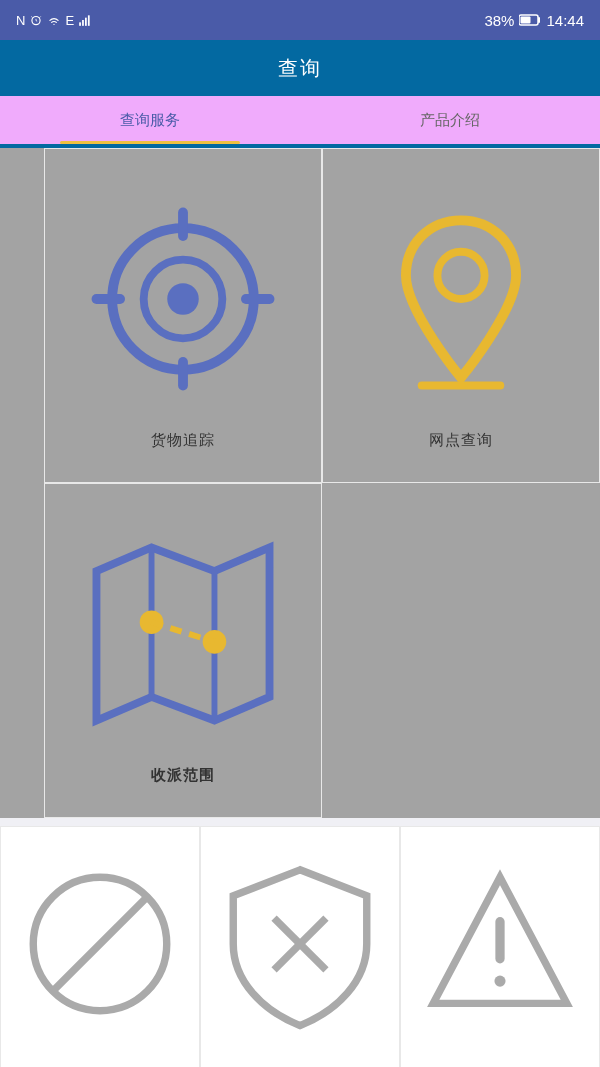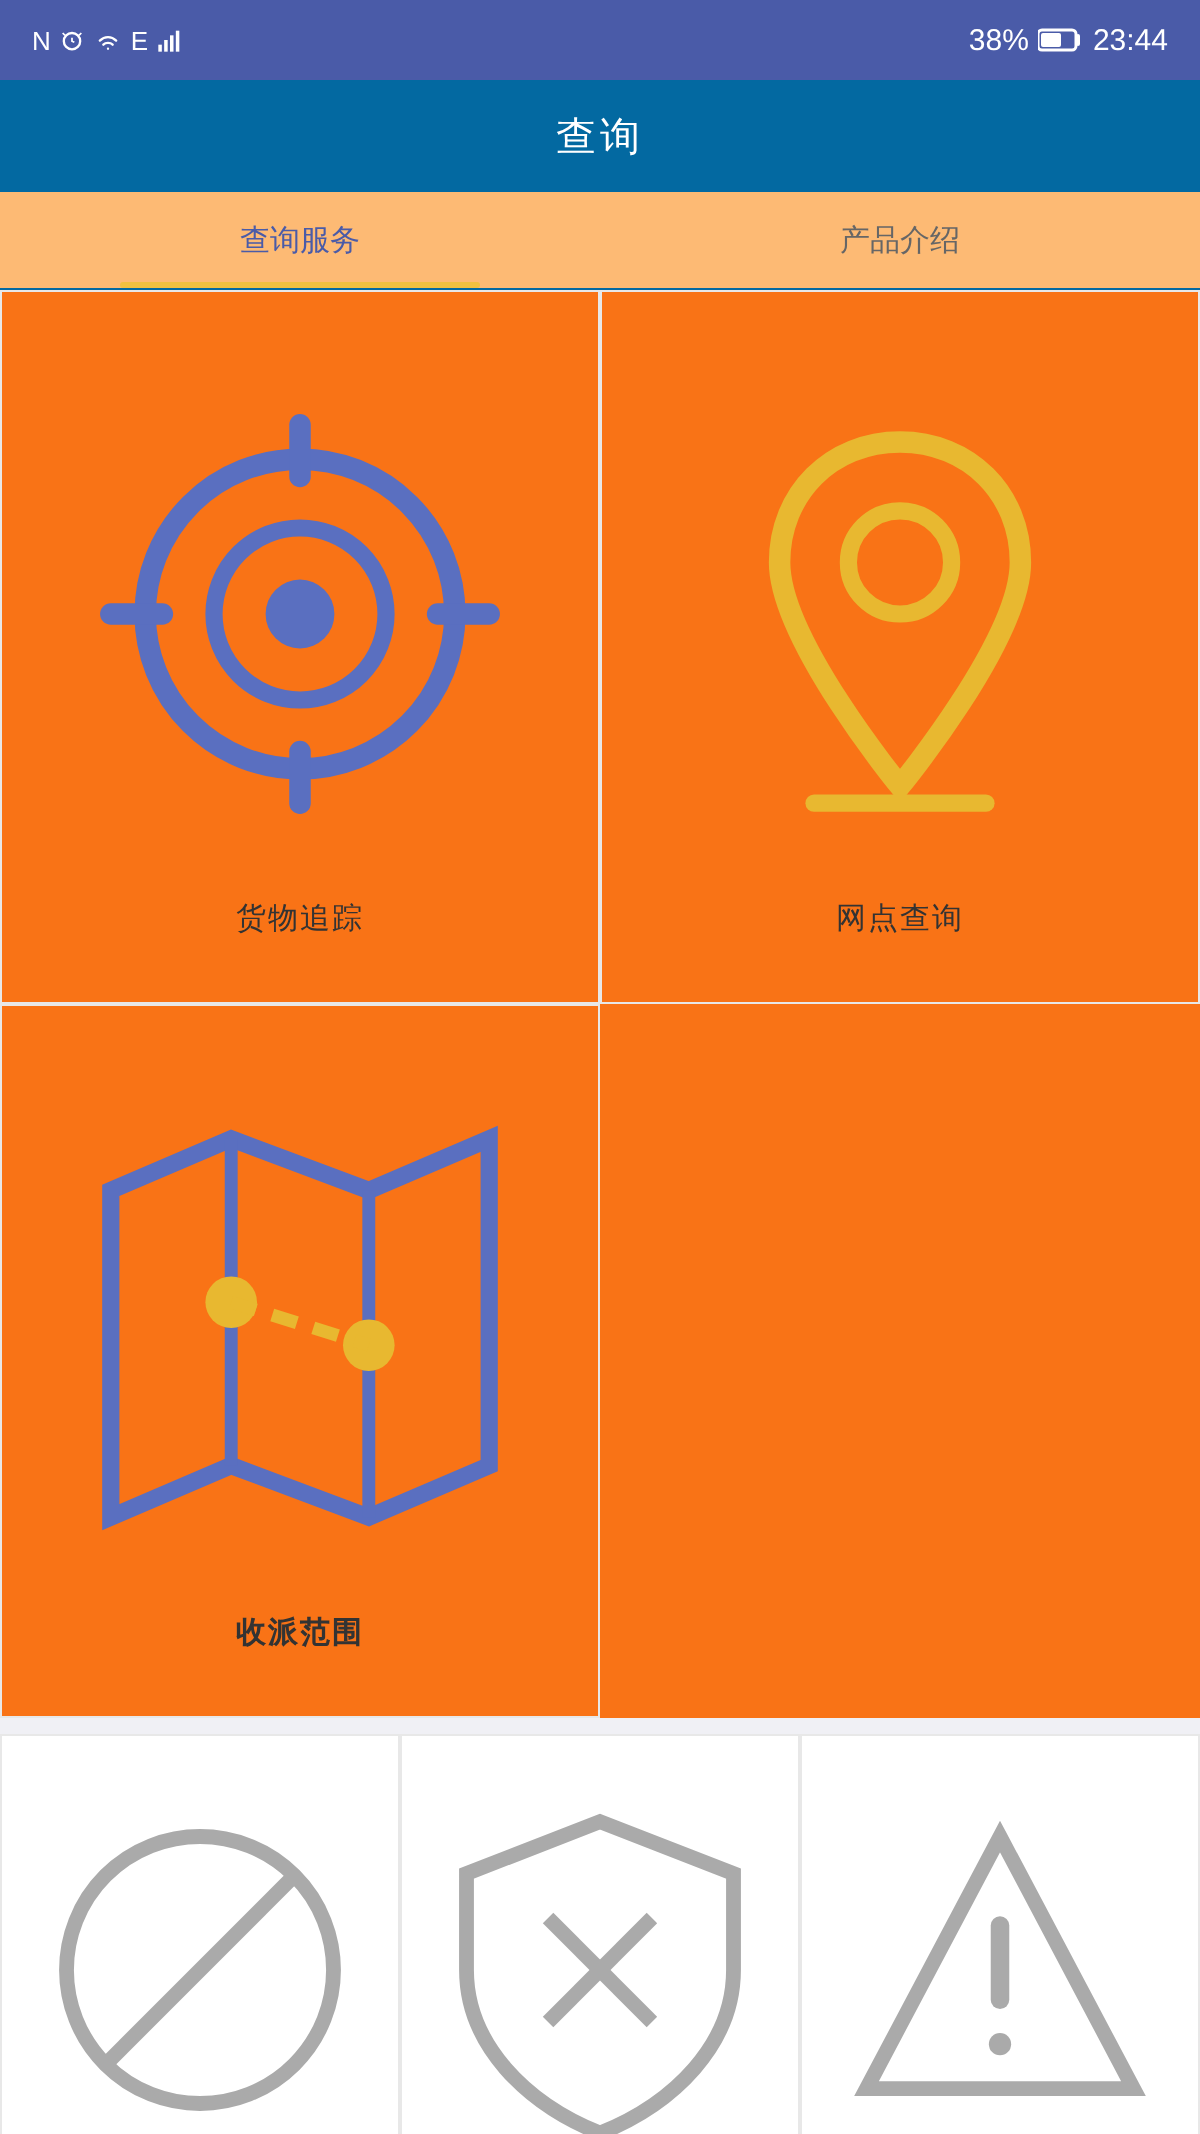--- a/index.html
+++ b/index.html
@@ -44,23 +44,23 @@
       align-items: center;
       justify-content: center;
       color: white;
       font-size: 20px;
       font-weight: 500;
       letter-spacing: 2px;
     }
 
     
     .tab-bar {
-      background: #fdba74;
-      display: flex;
-      border-bottom: 1px solid #0369a1;
+      background: #f0abfc;
+      display: flex;
+      border-bottom: 4px solid #0369a1;
     }
     .tab-item {
       flex: 1;
       height: 48px;
       display: flex;
       align-items: center;
       justify-content: center;
       font-size: 15px;
       color: #666;
       cursor: pointer;
@@ -82,22 +82,23 @@
     }
 
     
     .content {
       flex: 1;
       background: #f0f0f5;
     }
 
     
     .grid-section {
-      background: #f97316;
+      background: #a3a3a3;
       margin-bottom: 8px;
+      padding-left: 44px;
     }
     .grid-2col {
       display: grid;
       grid-template-columns: 1fr 1fr;
     }
     .grid-item {
       display: flex;
       flex-direction: column;
       align-items: center;
       justify-content: center;
@@ -160,21 +161,21 @@
       <rect x="17" y="4" width="3" height="18" fill="white"></rect>
     </svg>
   </div>
   <div class="status-bar-right">
     <span>38%</span>
     <svg width="22" height="12" viewBox="0 0 22 12">
       <rect x="0" y="1" width="19" height="10" rx="2" fill="none" stroke="white" stroke-width="1.5"></rect>
       <rect x="1.5" y="2.5" width="10" height="7" rx="1" fill="white"></rect>
       <path d="M20 4v4" stroke="white" stroke-width="2" stroke-linecap="round"></path>
     </svg>
-    <span>23:44</span>
+    <span>14:44</span>
   </div>
 </div>
 
 <div class="header">
   <span>查询</span>
 </div>
 
 <div class="tab-bar">
   <div class="tab-item active">
     <span>查询服务</span>

